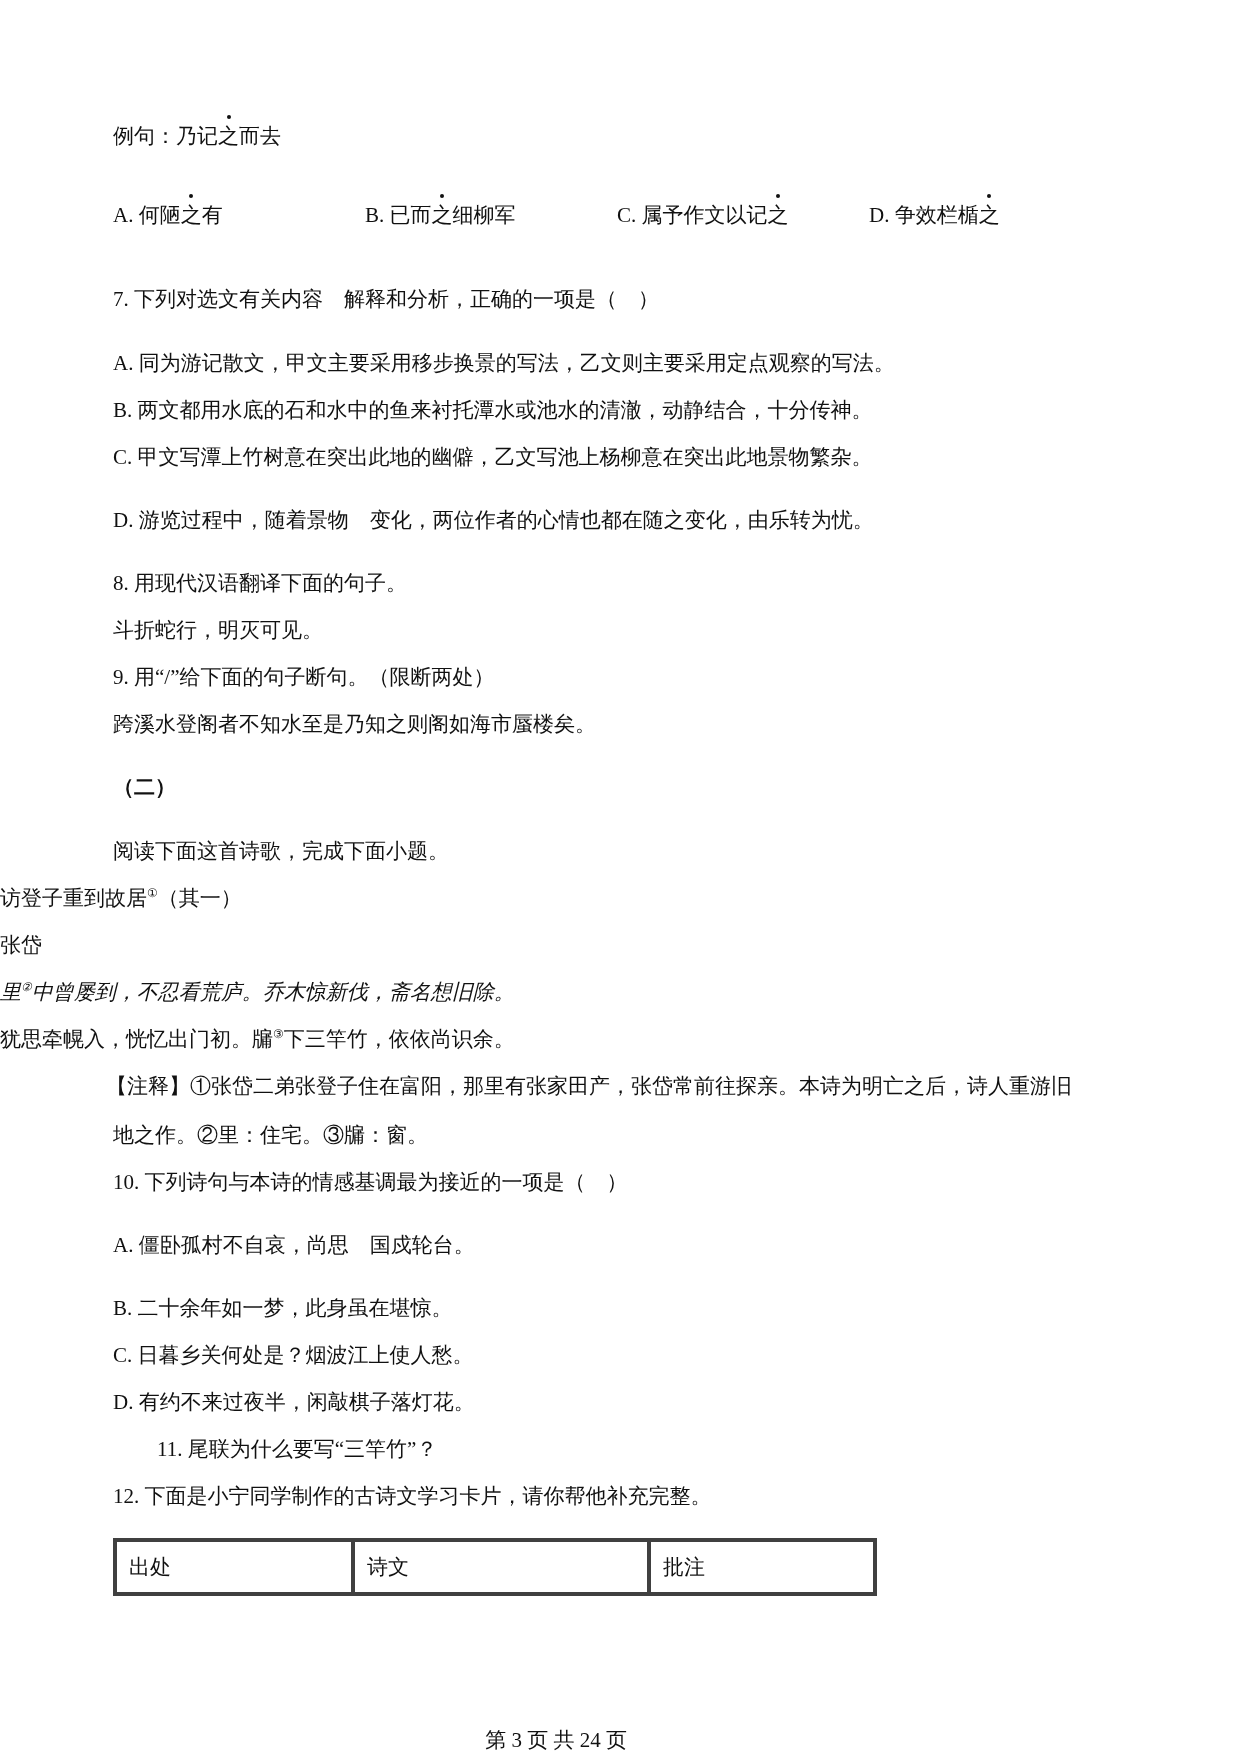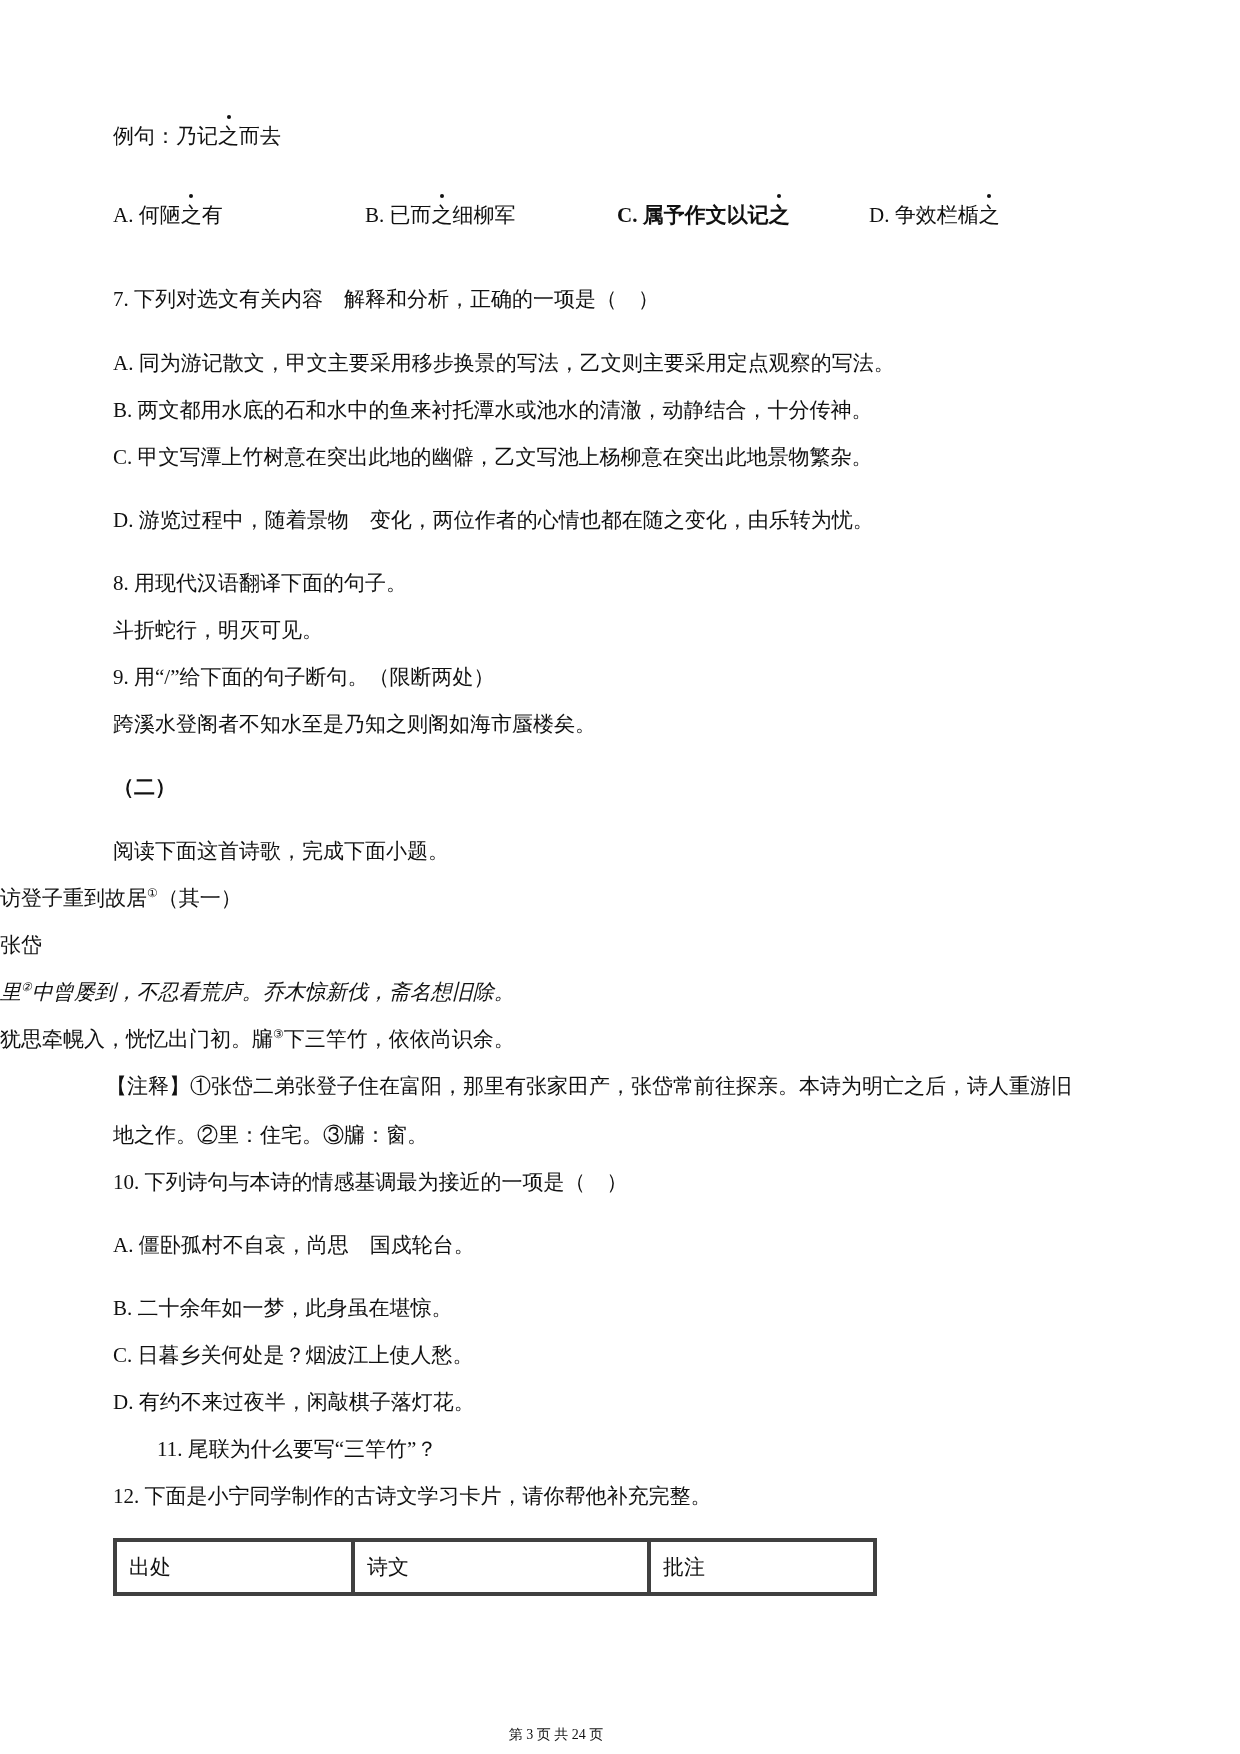--- a/index.html
+++ b/index.html
@@ -18,30 +18,30 @@
   }
   sup { font-size: 12px; vertical-align: 8px; line-height: 0; }
   .section { font-weight: bold; }
   table.card {
     position: absolute; left: 113px; top: 1538px; border-collapse: collapse;
     font-size: 21px;
   }
   table.card td {
     border: 4px solid #404040; height: 50px; padding: 0 12px; vertical-align: middle;
   }
-  .footer { position: absolute; left: 0; width: 1112px; top: 1726px; text-align: center; font-size: 14px; font-family: Liberation Serif, serif; }
+  .footer { position: absolute; left: 0; width: 1112px; top: 1726px; text-align: center; font-size: 21px; font-family: Liberation Serif, serif; }
 </style>
 </head>
 <body>
 
 <div class="ln" style="top:121px;"><span>例句：乃记</span><span class="dot">之</span><span>而去</span></div>
 
 <div class="opt" style="left:113px; top:200px;"><span>A. </span><span>何陋</span><span class="dot">之</span><span>有</span></div>
 <div class="opt" style="left:365px; top:200px;"><span>B. </span><span>已而</span><span class="dot">之</span><span>细柳军</span></div>
-<div class="opt" style="left:617px; top:200px;font-weight:bold;"><span>C. </span><span>属予作文以记</span><span class="dot">之</span><span></span></div>
+<div class="opt" style="left:617px; top:200px;"><span>C. </span><span>属予作文以记</span><span class="dot">之</span><span></span></div>
 <div class="opt" style="left:869px; top:200px;"><span>D. </span><span>争效栏楯</span><span class="dot">之</span><span></span></div>
 
 <div class="ln" style="top:284px;">7. 下列对选文有关内容    解释和分析，正确的一项是（    ）</div>
 <div class="ln" style="top:348px;">A. 同为游记散文，甲文主要采用移步换景的写法，乙文则主要采用定点观察的写法。</div>
 <div class="ln" style="top:395px;">B. 两文都用水底的石和水中的鱼来衬托潭水或池水的清澈，动静结合，十分传神。</div>
 <div class="ln" style="top:442px;">C. 甲文写潭上竹树意在突出此地的幽僻，乙文写池上杨柳意在突出此地景物繁杂。</div>
 <div class="ln" style="top:505px;">D. 游览过程中，随着景物    变化，两位作者的心情也都在随之变化，由乐转为忧。</div>
 
 <div class="ln" style="top:568px;">8. 用现代汉语翻译下面的句子。</div>
 <div class="ln" style="top:615px;">斗折蛇行，明灭可见。</div>

